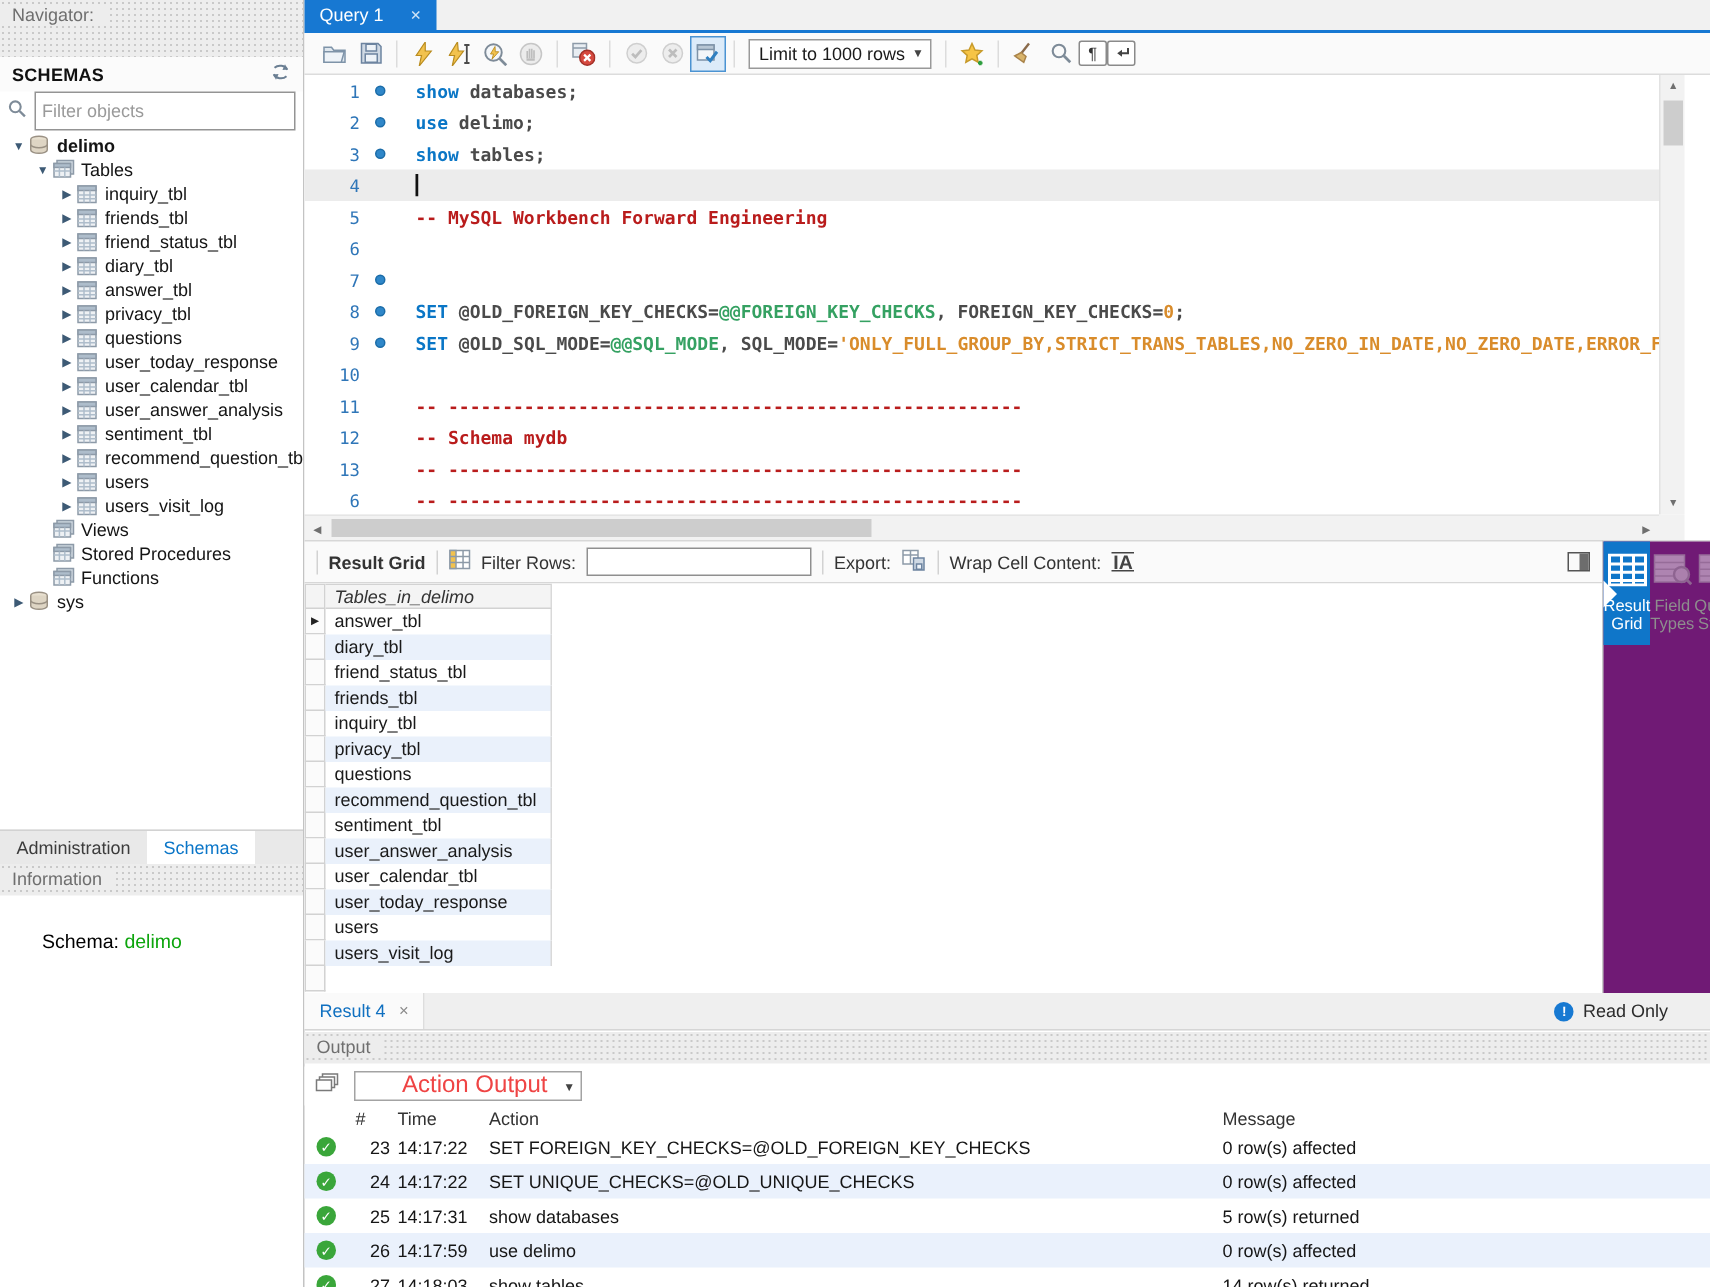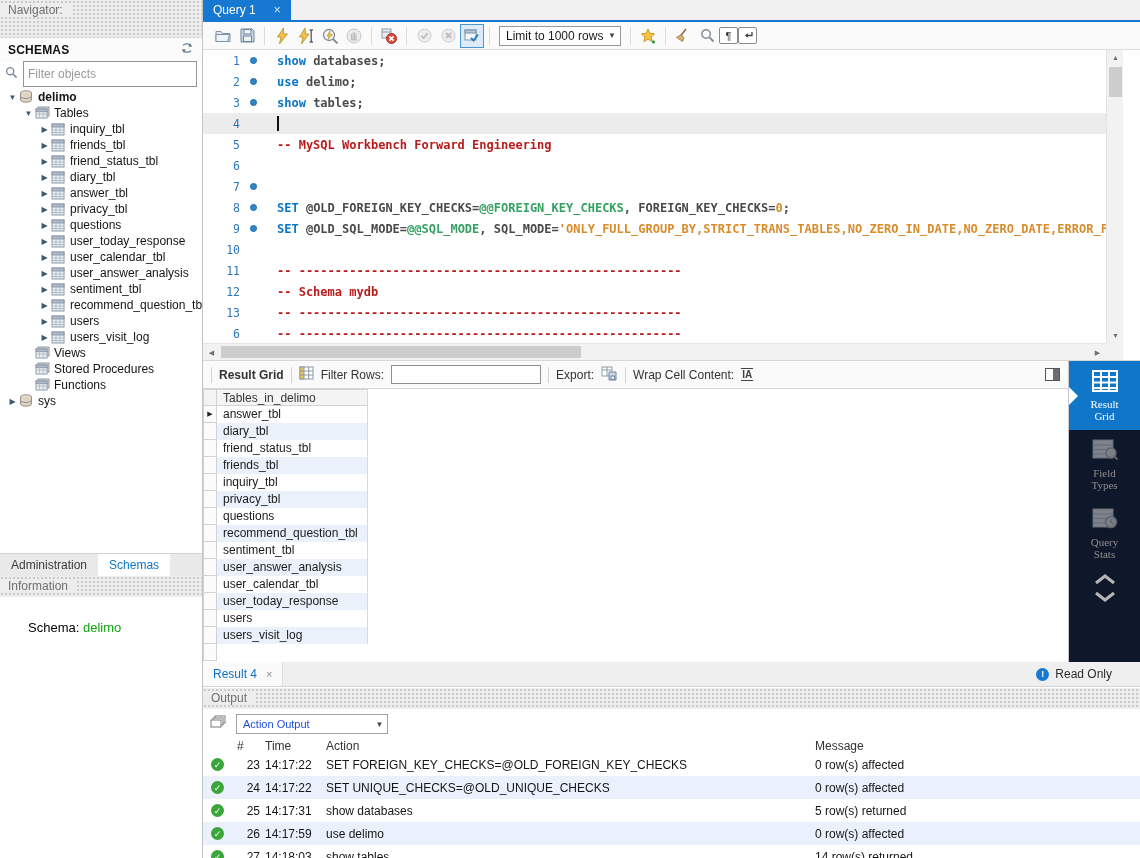--- a/index.html
+++ b/index.html
@@ -60,55 +60,55 @@
   .sarr { position:absolute; width:17px; height:15px; display:flex; align-items:center; justify-content:center; font-size:7px; color:#6f6f6f; }
   #hscroll { position:absolute; left:203px; top:343px; width:903px; height:17px; background:#f2f2f2; border-top:1px solid #e5e5e5; }
   #hscroll .thumb { position:absolute; left:18px; top:2px; width:360px; height:12px; background:#cdcdcd; }
   #hcorner { position:absolute; left:1106px; top:343px; width:17px; height:17px; background:#f2f2f2; }
 
   
   #res-toolbar { position:absolute; left:203px; top:360px; width:865px; height:29px; background:#fafafa; border-top:1px solid #d7d7d7; border-bottom:1px solid #d7d7d7; display:flex; align-items:center; gap:7px; padding:0 8px; color:#333; }
   #res-toolbar .vline { width:1px; height:16px; background:#d2d2d2; }
   #res-toolbar b { font-size:12px; }
   #res-toolbar input { width:150px; height:19px; border:1px solid #8f8f8f; font-family:inherit; font-size:12px; padding:0 4px; }
-  .wrapcell { border-top:1.5px solid #444; border-bottom:1.5px solid #444; font-size:10px; font-weight:bold; color:#444; padding:0 1px; line-height:11px; }
+  .wrapcell { border-top:1.5px solid #444; border-bottom:1.5px solid #444; font-size:13px; font-weight:bold; color:#444; padding:0 1px; line-height:11px; }
   .panel-toggle { margin-left:auto; width:15px; height:13px; border:1px solid #555; display:flex; }
   .panel-toggle i { width:50%; } .panel-toggle i.f { background:#6d6d6d; margin-left:auto; }
 
   
   #res-grid { position:absolute; left:203px; top:389px; width:865px; height:273px; background:#fff; overflow:hidden; }
   .ghead { display:flex; }
   .gmark { width:14px; flex:0 0 14px; border:1px solid #d2d2d2; border-top:none; background:#fbfbfb; display:flex; align-items:center; justify-content:center; font-size:7px; color:#222; }
   .ghead .gmark { background:#f4f4f4; border-top:1px solid #d2d2d2; }
   .gcell { width:151px; flex:0 0 151px; height:17px; line-height:17px; padding-left:6px; font-size:12px; color:#1a1a1a; border-right:1px solid #d9d9d9; white-space:nowrap; overflow:hidden; }
-  .ghead .gcell { background:#f4f4f4; border-top:1px solid #d2d2d2; border-bottom:1px solid #d2d2d2; color:#333; }
+  .ghead .gcell { background:#f4f4f4; border-top:1px solid #d2d2d2; border-bottom:1px solid #d2d2d2; color:#333;font-style:italic; }
   .grow { display:flex; height:17px; }
   .grow.alt .gcell { background:#eaf1fb; }
 
   
-  #right-strip { position:absolute; left:1068px; top:360px; width:72px; height:302px; background:#0f172a; border-left:1px solid #c9c9c9; border-top:1px solid #d7d7d7; display:flex; flex-direction:column;font-family:Liberation Serif, serif; }
+  #right-strip { position:absolute; left:1068px; top:360px; width:72px; height:302px; background:#701a75; border-left:1px solid #c9c9c9; border-top:1px solid #d7d7d7; display:flex; flex-direction:row; }
   .rsb { height:69px; display:flex; flex-direction:column; align-items:center; justify-content:center; gap:4px; font-size:11px; color:#8e8e8e; text-align:center; line-height:12px; position:relative; cursor:pointer; }
   .rsb svg { opacity:.5; }
   .rsb.active { background:#0f76c9; color:#fff; }
   .rsb.active svg { opacity:1; }
   .rsb.active::before { content:""; position:absolute; left:0; top:50%; margin-top:-9px; border-top:9px solid transparent; border-bottom:9px solid transparent; border-left:9px solid #fff; }
   #strip-chevrons { margin-top:6px; display:flex; flex-direction:column; align-items:center; gap:2px; }
 
   
   #res-tabstrip { position:absolute; left:203px; top:662px; width:937px; height:25px; background:#efefef; border-bottom:1px solid #d5d5d5; display:flex; align-items:center; }
   .rtab { height:24px; display:flex; align-items:center; gap:9px; padding:0 10px; background:#fafafa; border-right:1px solid #ddd; color:#1070c0; font-size:12px; }
   .rtab .x { color:#8a8a8a; font-size:11px; }
   .readonly { margin-left:auto; display:flex; align-items:center; gap:6px; padding-right:28px; color:#2b2b2b; font-size:12px; }
   .info-ic { width:13px; height:13px; border-radius:50%; background:#1779d2; color:#fff; font-size:9px; font-weight:bold; display:flex; align-items:center; justify-content:center; }
 
   
   #out-hdr { position:absolute; left:203px; top:688px; width:937px; height:21px; }
   #out-bar { position:absolute; left:203px; top:711px; width:937px; height:26px; background:#fff; display:flex; align-items:center; gap:9px; padding-left:7px; }
   .out-select { width:152px; height:20px; border:1px solid #a3a3a3; background:#fff; display:flex; align-items:center; cursor:pointer; }
-  .out-select .txt { flex:1; padding-left:6px; font-size:11px; color:#1d4ed8; }
+  .out-select .txt { flex:1; padding-left:6px; font-size:16px; color:#ef4444;margin-left:25px; }
   .out-select .arr { width:15px; text-align:center; font-size:8px; color:#444; }
   #out-table { position:absolute; left:203px; top:739px; width:937px; height:119px; }
   .orow, .ohead { display:grid; grid-template-columns:34px 25px 60px 493px 1fr; align-items:center; font-size:12px; color:#161616; }
   .ohead { height:14px; color:#333; }
   .orow { height:23px; }
   .orow.alt { background:#eaf1fc; }
   .oc-num { text-align:right; padding-right:2px; }
   .oc-time { padding-left:3px; }
   .oc-act { padding-left:4px; white-space:nowrap; overflow:hidden; }
   .okc { width:13px; height:13px; margin-left:8px; border-radius:50%; background:#3aa63a; color:#fff; font-size:9px; display:flex; align-items:center; justify-content:center; }

